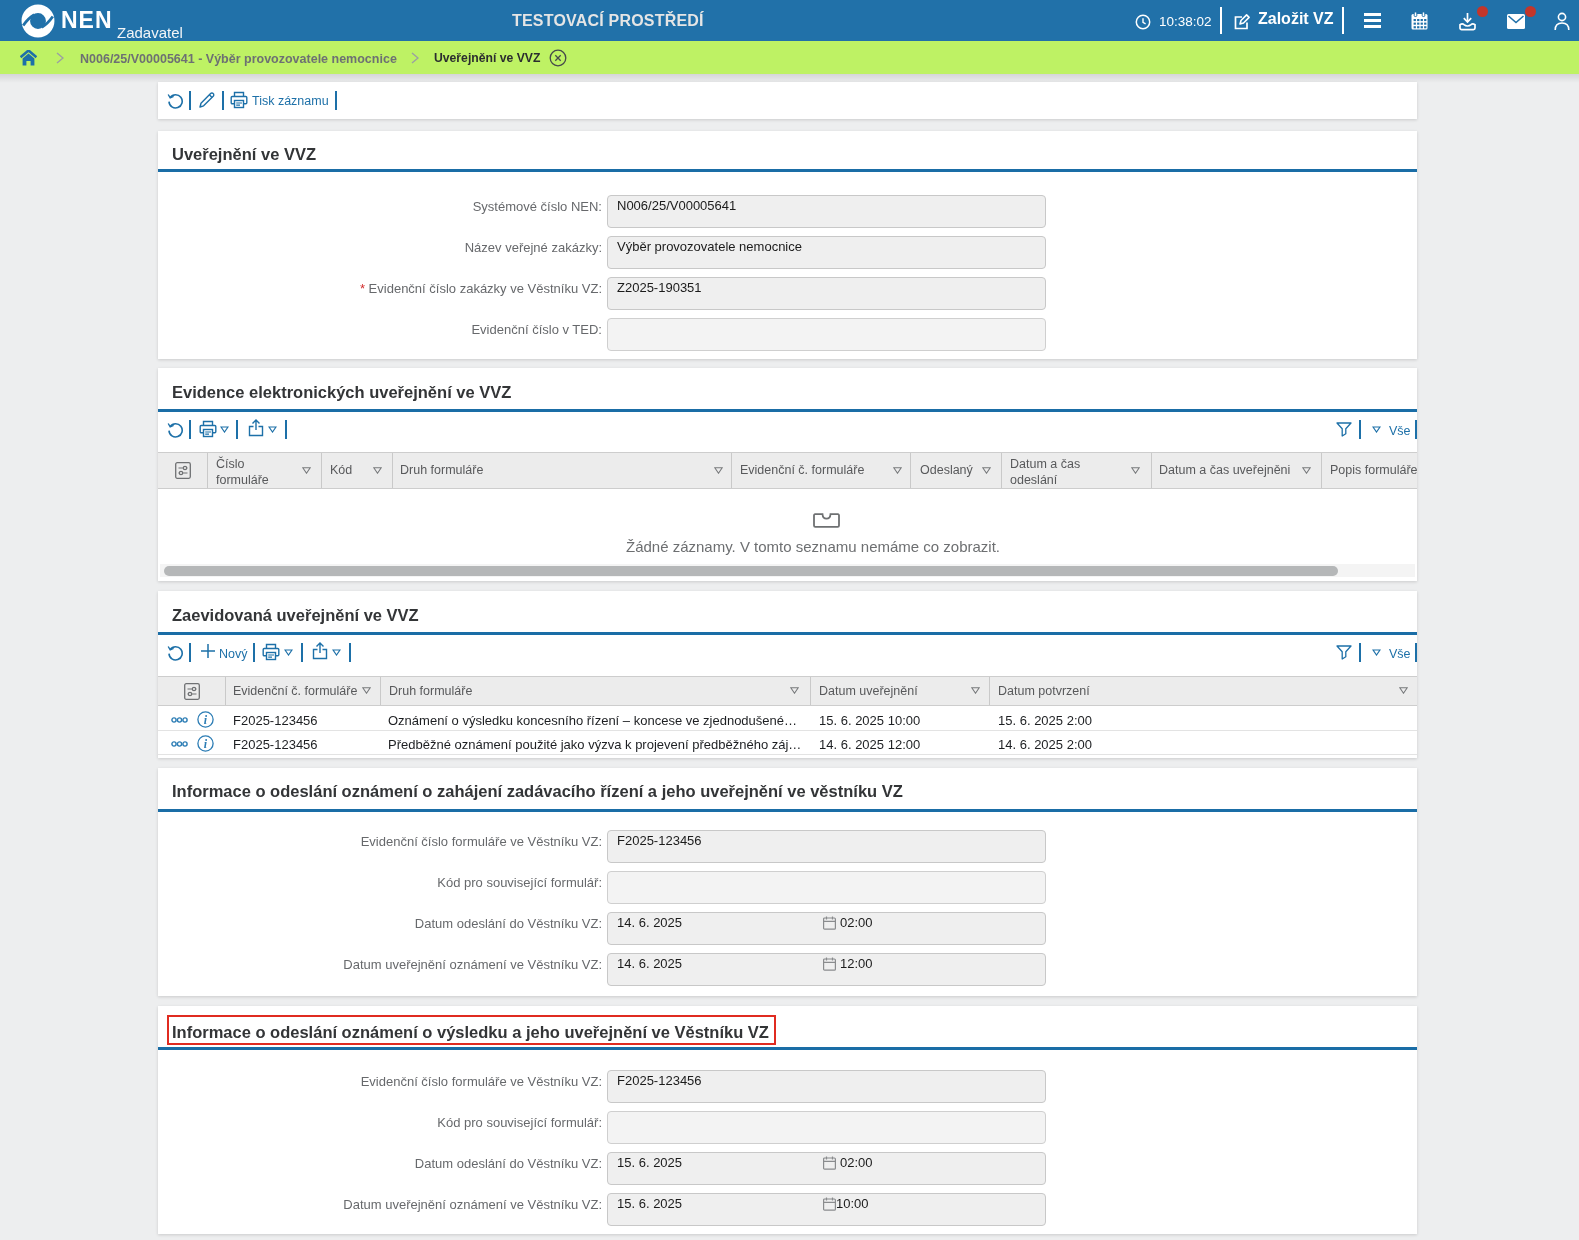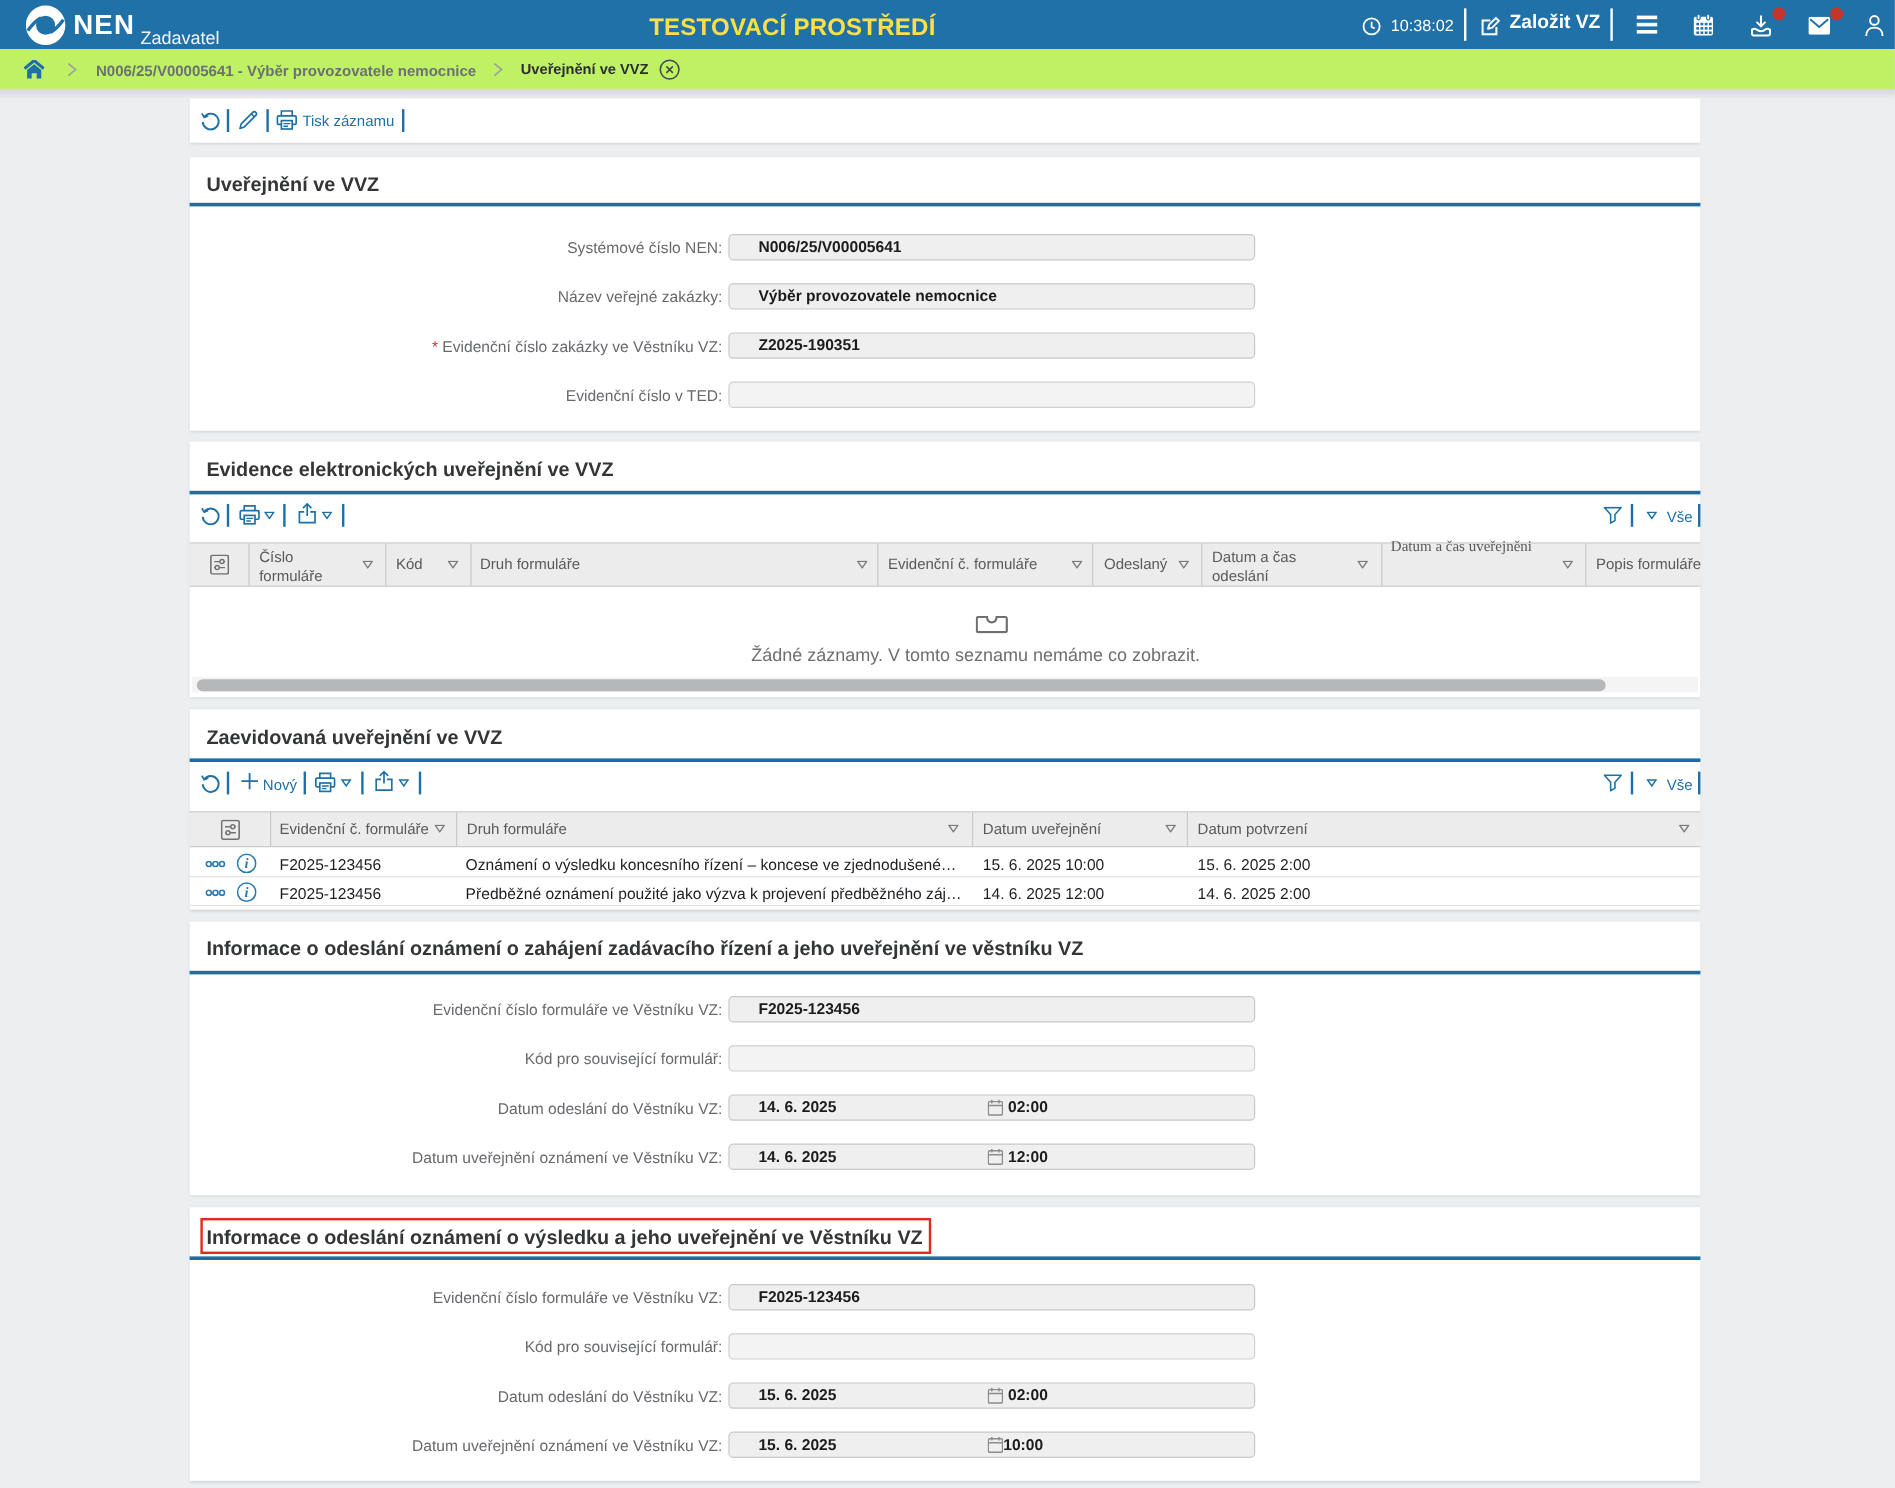--- a/index.html
+++ b/index.html
@@ -6,44 +6,44 @@
   * { margin:0; padding:0; box-sizing:border-box; }
   html,body { width:1579px; height:1240px; overflow:hidden; background:#edeeef;
     font-family:"Liberation Sans", sans-serif; }
   .abs { position:absolute; }
   #hdr { position:absolute; left:0; top:0; width:1579px; height:41px; background:#2171a9; }
   .panel { position:absolute; left:158px; width:1259px; background:#fff;
     box-shadow:0 1px 3px rgba(0,0,0,.15); }
   .title { position:absolute; left:14px; font-size:16.5px; font-weight:bold; color:#333537; }
   .rule { position:absolute; left:0; width:1259px; height:3px; background:#1a6da6; }
   .lbl { position:absolute; font-size:13px; color:#67696c; text-align:right; right:815px; white-space:nowrap; }
-  .fld { position:absolute; left:449px; width:439px; height:22px; background:#efefef;
-    border:1px solid #c8c8c8; border-radius:4px; font-size:13px; font-weight:bold;
-    color:#1b1b1b; line-height:19px; padding-left:24px; white-space:nowrap; }
+  .fld { position:absolute; left:449px; width:439px; height:33px; background:#efefef;
+    border:1px solid #c8c8c8; border-radius:4px; font-size:13px; font-weight:normal;
+    color:#1b1b1b; line-height:19px; padding-left:9px; white-space:nowrap; }
   .fld.empty { background:#f3f3f3; border-color:#cfcfcf; }
   .tsep { position:absolute; width:2px; height:19px; background:#1d70a8; top:0; }
   .tlink { position:absolute; font-size:12.5px; color:#1d70a8; white-space:nowrap; }
   .hsep { position:absolute; width:1px; background:#c9c9c9; }
   .htxt { position:absolute; font-size:12.5px; color:#58595b; white-space:nowrap; }
   .cell { position:absolute; font-size:13px; color:#1d1f22; white-space:nowrap; }
   svg { display:block; }
 </style>
 </head>
 <body>
 
 <div id="hdr">
 
   <svg class="abs" style="left:21px;top:4px" width="34" height="34" viewBox="0 0 34 34">
     <circle cx="17" cy="17" r="12.2" fill="none" stroke="#ffffff" stroke-width="8.5"></circle>
     <path d="M2.2 21.5 Q7.5 14 13.2 10.8" stroke="#2171a9" stroke-width="2.8" fill="none"></path>
     <path d="M31.8 12.5 Q26.5 20 20.8 23.2" stroke="#2171a9" stroke-width="2.8" fill="none"></path>
   </svg>
   <div class="abs" style="left:61px;top:7px;font-size:23px;font-weight:bold;color:#fff;letter-spacing:1px;">NEN</div>
   <div class="abs" style="left:117px;top:24px;font-size:15px;color:#f2f5f7;">Zadavatel</div>
-  <div class="abs" style="left:541px;top:12px;font-size:20px;font-weight:bold;color:#fde047;letter-spacing:0.2px;white-space:nowrap;">TESTOVACÍ PROSTŘEDÍ</div>
+  <div class="abs" style="left:512px;top:12px;font-size:16px;font-weight:bold;color:#e5e5e5;letter-spacing:0.2px;white-space:nowrap;">TESTOVACÍ PROSTŘEDÍ</div>
 
   <svg class="abs" style="left:1135px;top:14px" width="16" height="16" viewBox="0 0 16 16">
     <circle cx="8" cy="8" r="6.7" fill="none" stroke="#fff" stroke-width="1.5"></circle>
     <path d="M8 4.2V8.4L10.6 9.8" fill="none" stroke="#fff" stroke-width="1.4"></path>
   </svg>
   <div class="abs" style="left:1159px;top:14px;font-size:13.5px;color:#fff;">10:38:02</div>
   <div class="abs" style="left:1220px;top:7px;width:2px;height:27px;background:#fff;"></div>
 
   <svg class="abs" style="left:1233px;top:13px" width="18" height="18" viewBox="0 0 18 18">
     <path d="M14 9.5V15.5H2.5V4H9" fill="none" stroke="#fff" stroke-width="1.7"></path>
@@ -201,21 +201,21 @@
     <path d="M3.5 6 H12.5 M3.5 11 H12.5" stroke="#6f7173" stroke-width="1.2"></path>
     <circle cx="10" cy="6" r="1.7" fill="#ececec" stroke="#6f7173" stroke-width="1.2"></circle>
     <circle cx="6" cy="11" r="1.7" fill="#ececec" stroke="#6f7173" stroke-width="1.2"></circle>
   </svg>
   <div class="htxt" style="left:58px;top:88px;line-height:16px;">Číslo<br>formuláře</div>
   <div class="htxt" style="left:172px;top:95px;">Kód</div>
   <div class="htxt" style="left:242px;top:95px;">Druh formuláře</div>
   <div class="htxt" style="left:582px;top:95px;">Evidenční č. formuláře</div>
   <div class="htxt" style="left:762px;top:95px;">Odeslaný</div>
   <div class="htxt" style="left:852px;top:88px;line-height:16px;">Datum a čas<br>odeslání</div>
-  <div class="htxt" style="left:1001px;top:80px;font-family:Liberation Serif, serif;">Datum a čas uveřejněni</div>
+  <div class="htxt" style="left:1001px;top:95px;">Datum a čas uveřejněni</div>
   <div class="htxt" style="left:1172px;top:95px;">Popis formuláře</div>
   <svg class="abs" style="left:144px;top:99px" width="9" height="7" viewBox="0 0 9 7">
       <path d="M0.8 0.8 H8.2 L4.5 6.2 Z" fill="none" stroke="#77797b" stroke-width="1.1"></path>
     </svg>
   <svg class="abs" style="left:215px;top:99px" width="9" height="7" viewBox="0 0 9 7">
       <path d="M0.8 0.8 H8.2 L4.5 6.2 Z" fill="none" stroke="#77797b" stroke-width="1.1"></path>
     </svg>
   <svg class="abs" style="left:556px;top:99px" width="9" height="7" viewBox="0 0 9 7">
       <path d="M0.8 0.8 H8.2 L4.5 6.2 Z" fill="none" stroke="#77797b" stroke-width="1.1"></path>
     </svg>

